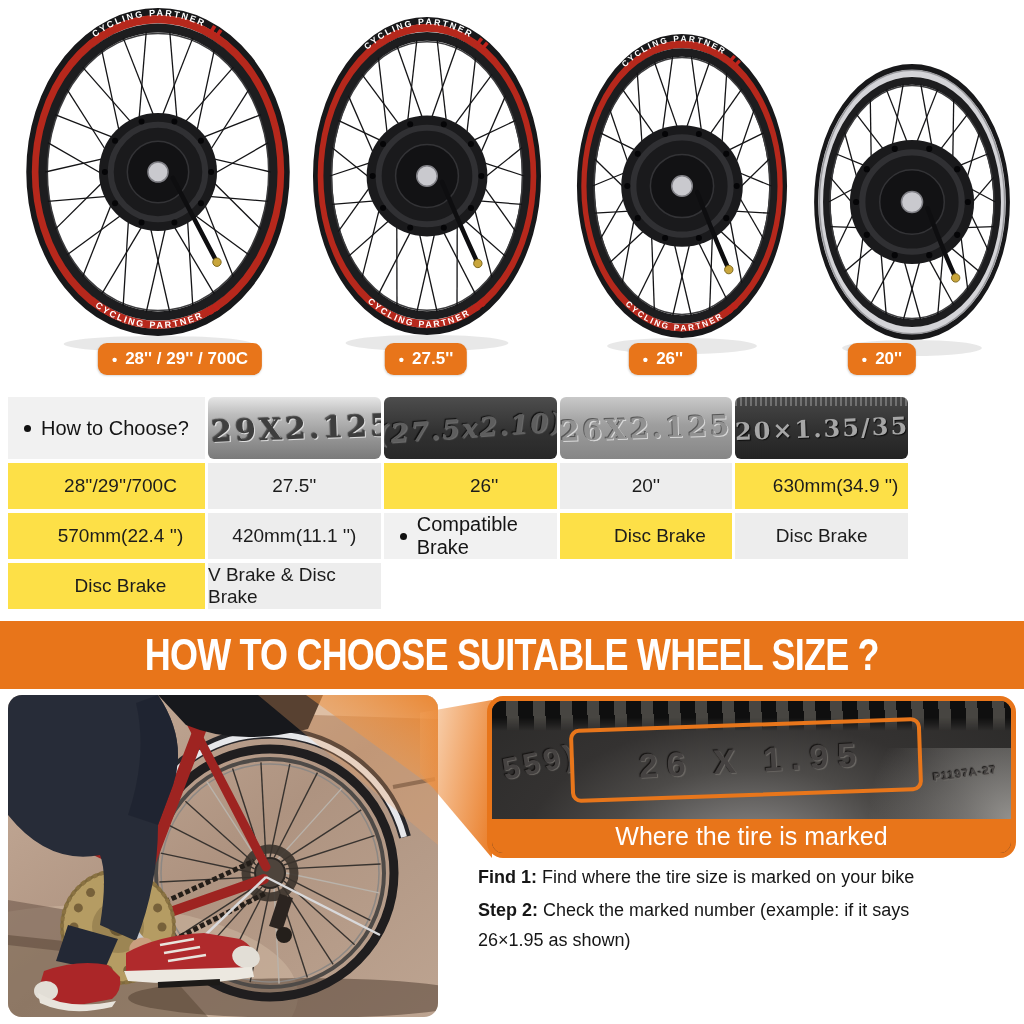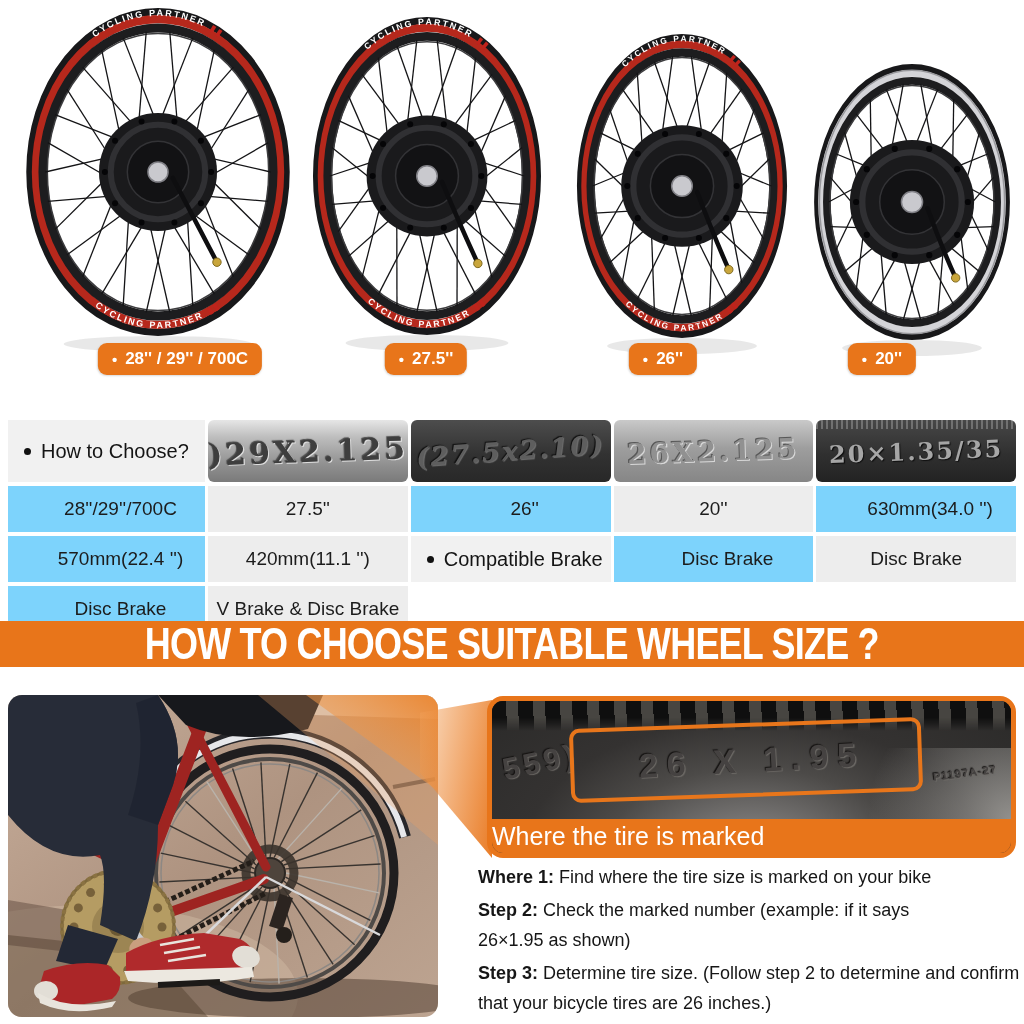--- a/index.html
+++ b/index.html
@@ -10,50 +10,50 @@
   #wheel-art{position:absolute;left:0;top:0;width:1024px;height:400px;}
 
   
   .pill{position:absolute;top:343px;transform:translateX(-50%);
         background:#e8751a;color:#fff;font-weight:bold;font-size:17px;
         height:32px;border-radius:9px;display:flex;align-items:center;gap:8px;
         padding:0 14px;white-space:nowrap;box-shadow:0 1px 2px rgba(0,0,0,.15);}
   .pill .bullet{font-size:15px;line-height:1;}
 
   
-  #spec-table{position:absolute;left:8px;top:420px;width:1008px;
+  #spec-table{position:absolute;left:8px;top:397px;width:900px;
               display:grid;grid-template-columns:197px 1fr 1fr 1fr 1fr;
               grid-template-rows:62px 46px 46px 46px;gap:4px 3px;}
   .t-label{background:#f1f1f1;display:flex;align-items:center;gap:10px;
            padding-left:16px;font-size:20px;color:#141414;}
   .t-label .dot{width:7px;height:7px;border-radius:50%;background:#111;flex:0 0 auto;}
   .t-cell{display:flex;align-items:center;justify-content:center;
           font-size:19px;color:#1c1c1c;}
-  .c-dark{background:#7dd3fc;padding-left:28px;}
+  .c-dark{background:#fde047;padding-left:28px;}
   .c-light{background:#ededed;}
   .t-img{border-radius:6px;display:flex;align-items:center;justify-content:center;overflow:hidden;}
   .t-img span{display:block;white-space:nowrap;}
   .tire-0{background:linear-gradient(180deg,#e6e6e6 0%,#bdbdbd 28%,#909090 72%,#7a7a7a 100%);}
   .tire-0 span{font-family:"DejaVu Serif",serif;font-weight:bold;font-size:30px;letter-spacing:3px;
                color:#3e3e3e;text-shadow:1px 1px 0 #dedede,-1px -1px 1px #4c4c4c;transform:rotate(-2deg);}
   .tire-1{background:linear-gradient(180deg,#4d4d4d,#323232 55%,#282828);}
   .tire-1 span{font-family:"DejaVu Serif",serif;font-style:italic;font-weight:bold;font-size:26px;
                letter-spacing:2px;color:#5e5e5e;text-shadow:1px 1px 1px #6e6e6e,-1px -1px 1px #101010;
                transform:rotate(-4deg);}
   .tire-2{background:linear-gradient(180deg,#c9c9c9,#9e9e9e 45%,#868686);}
   .tire-2 span{font-family:"DejaVu Serif",serif;font-weight:bold;font-size:28px;letter-spacing:3px;
                color:#919191;text-shadow:1px 1px 0 #d8d8d8,-1px -1px 0 #585858;transform:rotate(-2deg);}
   .tire-3{background:
       repeating-linear-gradient(92deg,rgba(150,150,150,.55) 0 2px,rgba(0,0,0,0) 2px 5px) top/100% 9px no-repeat,
       linear-gradient(180deg,#474747,#303030 55%,#232323);}
   .tire-3 span{font-family:"DejaVu Serif",serif;font-weight:bold;font-size:24px;letter-spacing:2px;
                color:#a6a6a6;text-shadow:1px 1px 1px #0e0e0e;transform:rotate(-2deg);}
 
   
-  #banner{position:absolute;left:0;top:621px;width:1024px;height:46px;background:#e8751a;
+  #banner{position:absolute;left:0;top:621px;width:1024px;height:68px;background:#e8751a;
           display:flex;align-items:center;justify-content:center;}
   #banner .txt{color:#fff;font-weight:bold;font-size:45px;letter-spacing:-1px;
                transform:scaleX(.8);white-space:nowrap;}
 
   
   #photo-wrap{position:absolute;left:8px;top:695px;width:430px;height:322px;
               border-radius:14px;overflow:hidden;}
   #beam{position:absolute;left:420px;top:700px;width:72px;height:158px;
         background:linear-gradient(100deg,rgba(243,166,96,.35),rgba(232,117,26,.95));
         clip-path:polygon(0 8%,100% 0%,100% 100%,0 46%);}
@@ -69,21 +69,21 @@
   #tire-visual .glow{position:absolute;right:0;bottom:0;width:40%;height:60%;
       background:radial-gradient(circle at 100% 100%,rgba(170,168,164,.8),rgba(0,0,0,0) 65%);}
   .emboss{position:absolute;font-weight:bold;color:#454241;
           text-shadow:1px 1px 1px #6d6a66,-1px -1px 1px #161413;}
   #mark-left{left:10px;top:44px;font-size:30px;transform:rotate(-12deg);letter-spacing:4px;}
   #mark-main{left:50%;top:40px;transform:translateX(-50%) rotate(-3deg);
              font-size:34px;letter-spacing:9px;white-space:nowrap;}
   #mark-right{right:14px;top:66px;font-size:11px;transform:rotate(-7deg);letter-spacing:1px;}
   #mark-box{position:absolute;left:78px;top:22px;width:344px;height:66px;
             border:4px solid #e8761b;border-radius:10px;transform:rotate(-2deg);}
-  #card-footer{height:34px;background:#e8751a;display:flex;align-items:center;justify-content:flex-start;}
+  #card-footer{height:34px;background:#e8751a;display:flex;align-items:center;justify-content:center;}
   #card-footer span{color:#fff;font-size:25px;}
 
   #steps{position:absolute;left:478px;top:862px;width:546px;}
   #steps p{margin:0 0 3px 0;font-size:18px;line-height:30px;color:#161616;}
   #steps b{font-weight:bold;}
 </style>
 </head>
 <body>
 
 <div id="stage">
@@ -349,21 +349,21 @@
       <div class="t-img tire-2">
         <span>26X2.125</span>
       </div>
       <div class="t-img tire-3">
         <span>20×1.35/35</span>
       </div>
       <div class="t-cell c-dark">28''/29''/700C</div>
       <div class="t-cell c-light">27.5''</div>
       <div class="t-cell c-dark">26''</div>
       <div class="t-cell c-light">20''</div>
-      <div class="t-cell c-dark">630mm(34.0 '')</div>
+      <div class="t-cell c-dark">630mm(34.9 '')</div>
       <div class="t-cell c-dark">570mm(22.4 '')</div>
       <div class="t-cell c-light">420mm(11.1 '')</div>
       <div class="t-label">
         <span class="dot"></span>
         <span>Compatible Brake</span>
       </div>
       <div class="t-cell c-dark">Disc Brake</div>
       <div class="t-cell c-light">Disc Brake</div>
       <div class="t-cell c-dark">Disc Brake</div>
       <div class="t-cell c-light">V Brake &amp; Disc Brake</div>
@@ -497,17 +497,16 @@
       <span class="emboss" id="mark-main">26 X 1.95</span>
       <span class="emboss" id="mark-right">P1197A-27</span>
       <div id="mark-box"></div>
     </div>
     <div id="card-footer">
       <span>Where the tire is marked</span>
     </div>
   </div>
 
   <div id="steps">
-      <p><b>Where 1:</b><span> Find where the tire size is marked on your bike</span></p>
+      <p><b>Find 1:</b><span> Find where the tire size is marked on your bike</span></p>
       <p><b>Step 2:</b><span> Check the marked number (example: if it says</span><br><span>26×1.95 as shown)</span></p>
-      <p><b>Step 3:</b><span> Determine tire size. (Follow step 2 to determine and confirm</span><br><span>that your bicycle tires are 26 inches.)</span></p>
     </div>
 </div>
 
 </body></html>

